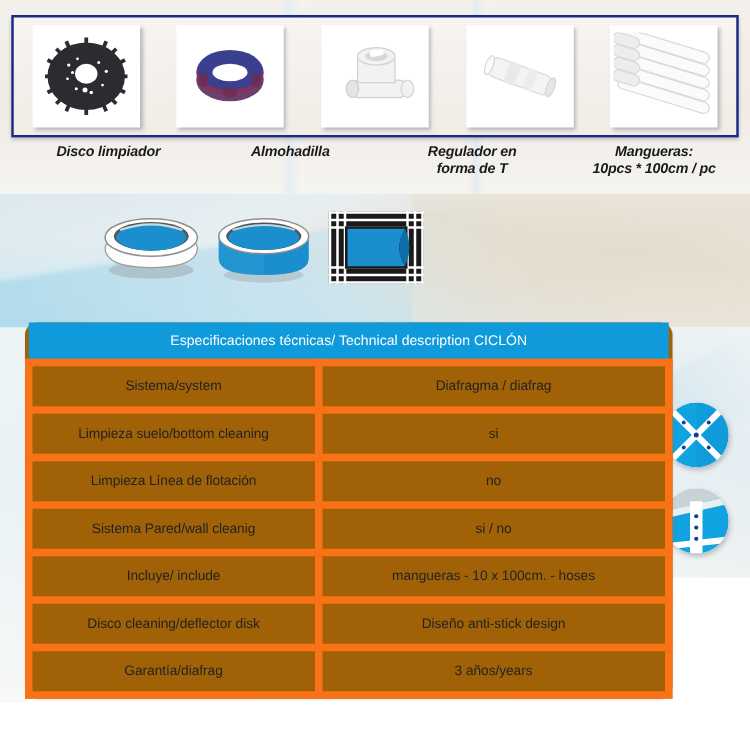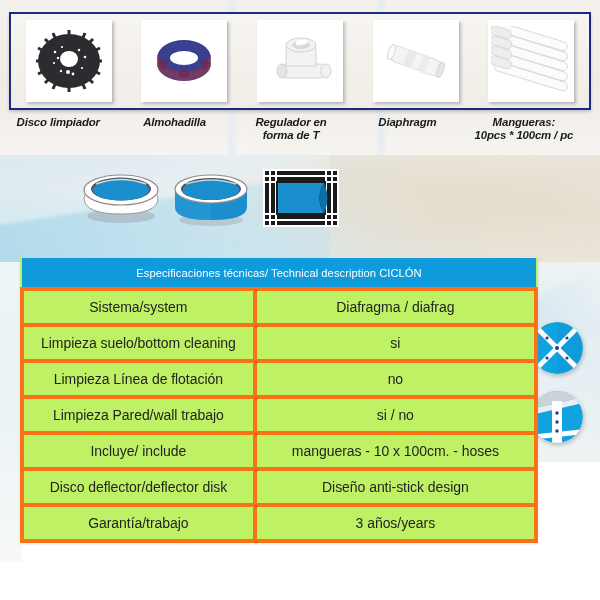--- a/index.html
+++ b/index.html
@@ -59,21 +59,21 @@
     box-shadow: 2px 2px 3px rgba(110,110,120,.45);
     display: flex;
     align-items: center;
     justify-content: center;
     overflow: hidden;
   }
   .part-card svg { display: block; }
 
   #parts-captions {
     position: absolute;
-    left: 0; top: 116px;
+    left: 14px; top: 116px;
     width: 582px; height: 38px;
     display: flex;
     z-index: 2;
   }
   .caption-cell {
     flex: 1 1 0;
     text-align: center;
     font-weight: bold;
     font-style: italic;
     font-size: 11.4px;
@@ -119,37 +119,38 @@
   #pool-inflatable { left: 78px;  top: 13px; }
   #pool-frame      { left: 170px; top: 14px; }
   #pool-inground   { left: 262px; top: 10px; }
 
   
   #spec-table {
     position: absolute;
     left: 20px; top: 258px;
     width: 518px;
     border-collapse: collapse;
-    background: #bef264;
+    background: #a16207;
     z-index: 4;
     box-shadow: 0 1px 2px rgba(120,120,130,.18);
+    border-radius: 10px;
   }
   #spec-table th.table-title {
     background: #0f9bdb;
     color: #ffffff;
     font-weight: normal;
     font-size: 11.2px;
     height: 27px;
     letter-spacing: .05px;
     border: none;
   }
   #spec-table td {
-    border: 4px solid #f97316;
+    border: 6px solid #f97316;
     height: 32px;
-    font-size: 14px;
+    font-size: 11px;
     color: #232323;
     text-align: center;
     padding: 0 4px;
     letter-spacing: -0.05px;
   }
   #spec-table td.k { width: 230px; }
   #spec-table td.v { width: 286px; }
 
   
   .badge {
@@ -303,21 +304,20 @@
         </svg>
       </div>
     </div>
 
   </div>
 
   <div id="parts-captions">
     <div class="caption-cell">Disco limpiador</div>
     <div class="caption-cell">Almohadilla</div>
     <div class="caption-cell">Regulador en<br>forma de T</div>
-    <div class="caption-cell">Diaphragm</div>
     <div class="caption-cell">Mangueras:<br>10pcs * 100cm / pc</div>
   </div>
 </div>
 
 <div id="pool-band">
 
   <svg class="pool-fig" id="pool-inflatable" width="86" height="56" viewBox="0 0 86 56">
     <ellipse cx="43" cy="48" rx="34" ry="7" fill="#9aa2a6" opacity=".45"></ellipse>
     <path d="M6 30 q0 16 37 16 q37 0 37 -16 l-3 -8 H9 Z" fill="#fdfdfd" stroke="#9a9a9a" stroke-width="1"></path>
     <ellipse cx="43" cy="22" rx="37" ry="15" fill="#ffffff" stroke="#8e8e8e" stroke-width="1.2"></ellipse>
@@ -407,29 +407,29 @@
     </tr>
     <tr>
       <td class="k">Limpieza suelo/bottom cleaning</td>
       <td class="v">si</td>
     </tr>
     <tr>
       <td class="k">Limpieza Línea de flotación</td>
       <td class="v">no</td>
     </tr>
     <tr>
-      <td class="k">Limpieza Pared/wall trabajo</td>
+      <td class="k">Sistema Pared/wall cleanig</td>
       <td class="v">si  /  no</td>
     </tr>
     <tr>
       <td class="k">Incluye/ include</td>
       <td class="v">mangueras - 10 x 100cm. - hoses</td>
     </tr>
     <tr>
-      <td class="k">Disco deflector/deflector disk</td>
+      <td class="k">Disco cleaning/deflector disk</td>
       <td class="v">Diseño anti-stick design</td>
     </tr>
     <tr>
-      <td class="k">Garantía/trabajo</td>
+      <td class="k">Garantía/diafrag</td>
       <td class="v">3 años/years</td>
     </tr>
   </tbody>
 </table>
 
 </body></html>

